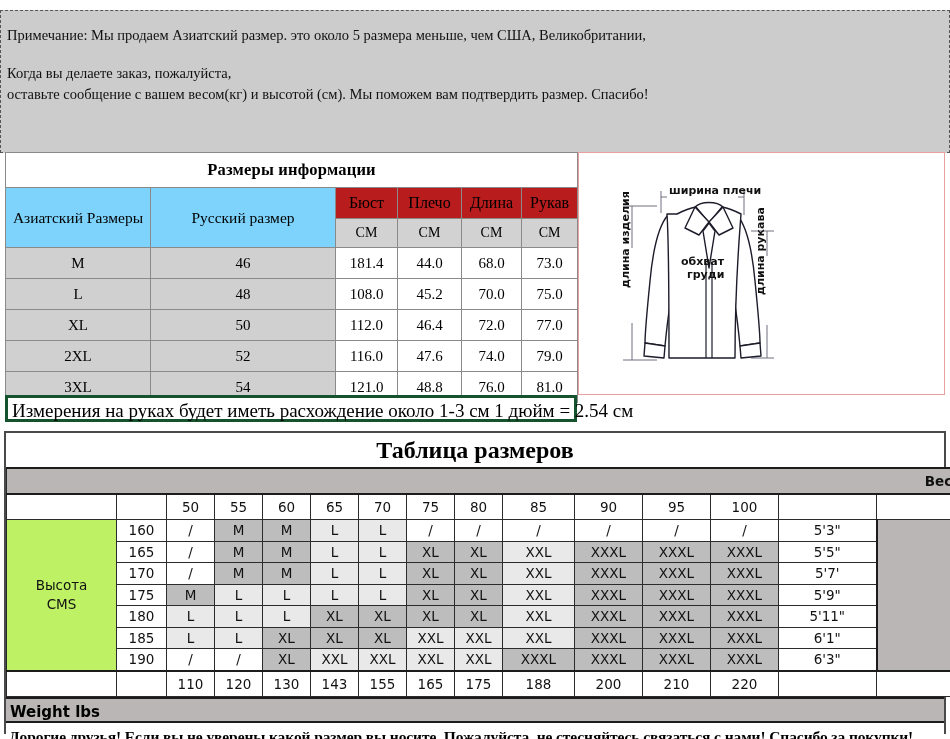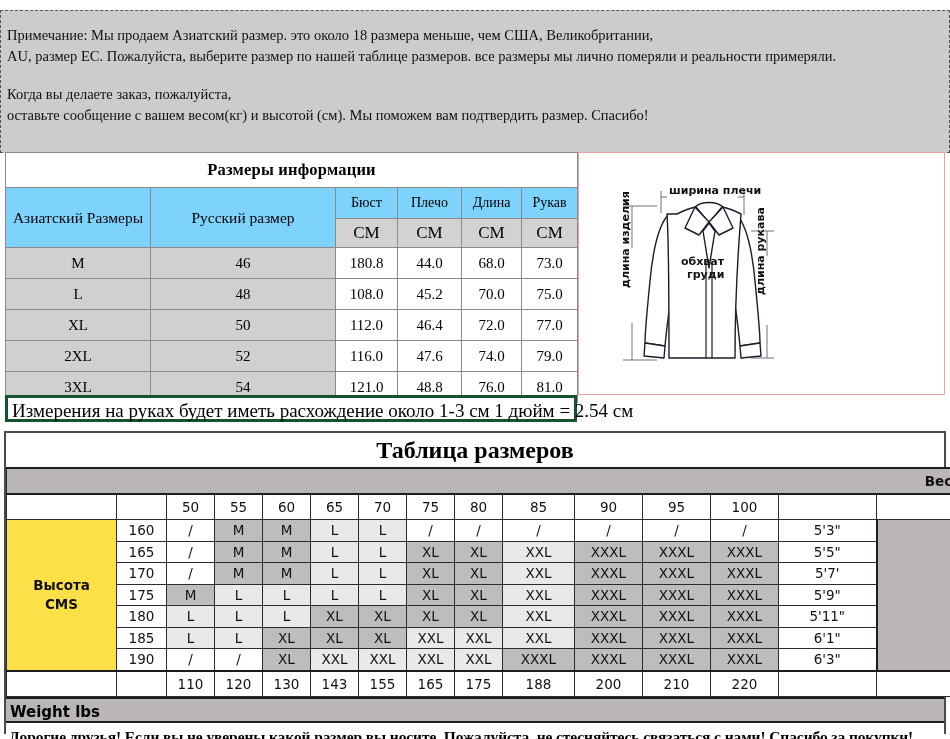--- a/index.html
+++ b/index.html
@@ -74,30 +74,30 @@
     color: #000;
   }
   .info .title-cell {
     background: #ffffff;
     font-weight: bold;
     font-size: 16.5px;
     height: 34px;
     letter-spacing: .2px;
   }
   .info .hdr {
-    background: #7dd3fc;
-    font-size: 14px;
+    background: #b91c1c;
+    font-size: 16px;
   }
   .info .hdr-left {
     background: #7dd3fc;
     font-size: 15.5px;
   }
   .info .unit {
     background: #d2d2d2;
-    font-size: 17px;
+    font-size: 14px;
     height: 28px;
   }
   .info .lbl {
     background: #d0d0d0;
     font-size: 15px;
     height: 30px;
   }
   .info .val {
     background: #ffffff;
     font-size: 15px;
@@ -180,22 +180,22 @@
     border-top: 2px solid #1c1c1c !important;
     border-bottom: 2px solid #1c1c1c !important;
   }
   .m-wnum {
     background: #ffffff;
     height: 24px !important;
     font-size: 14px;
   }
   .m-blank { background: #ffffff; }
   .m-height-label {
-    background: #fde047;
-    font-weight: bold;
+    background: #bef264;
+    font-weight: normal;
     font-size: 15px;
     line-height: 19px;
   }
   .m-hnum {
     background: #ffffff;
     font-size: 14px;
   }
   .cell-none  { background: #ffffff; }
   .cell-light { background: #e9e9e9; }
   .cell-dark  { background: #bdbdbd; }
@@ -242,22 +242,21 @@
     font-weight: bold;
     fill: #111;
   }
 </style>
 </head>
 <body>
 
 <div class="page">
 
   <div class="note-banner">
-    <div class="note-line">Примечание:  Мы продаем Азиатский размер. это около 18 размера меньше, чем США, Великобритании,</div>
-    <div class="note-line">AU, размер ЕС. Пожалуйста, выберите размер по нашей таблице размеров. все размеры мы лично померяли и реальности  примеряли.</div>
+    <div class="note-line">Примечание:  Мы продаем Азиатский размер. это около 5 размера меньше, чем США, Великобритании,</div>
     <div class="note-gap"></div>
     <div class="note-line">Когда вы делаете заказ, пожалуйста,</div>
     <div class="note-line">оставьте  сообщение с вашем  весом(кг) и высотой (см). Мы поможем вам подтвердить размер. Спасибо!</div>
   </div>
 
   <div class="sec1">
 
     <div class="info-wrap">
       <table class="info">
         <colgroup>
@@ -283,21 +282,21 @@
           <tr>
             <td class="unit">CM</td>
             <td class="unit">CM</td>
             <td class="unit">CM</td>
             <td class="unit">CM</td>
           </tr>
 
           <tr>
             <td class="lbl">M</td>
             <td class="lbl">46</td>
-            <td class="val">180.8</td>
+            <td class="val">181.4</td>
             <td class="val">44.0</td>
             <td class="val">68.0</td>
             <td class="val">73.0</td>
           </tr>
           <tr>
             <td class="lbl">L</td>
             <td class="lbl">48</td>
             <td class="val">108.0</td>
             <td class="val">45.2</td>
             <td class="val">70.0</td>

